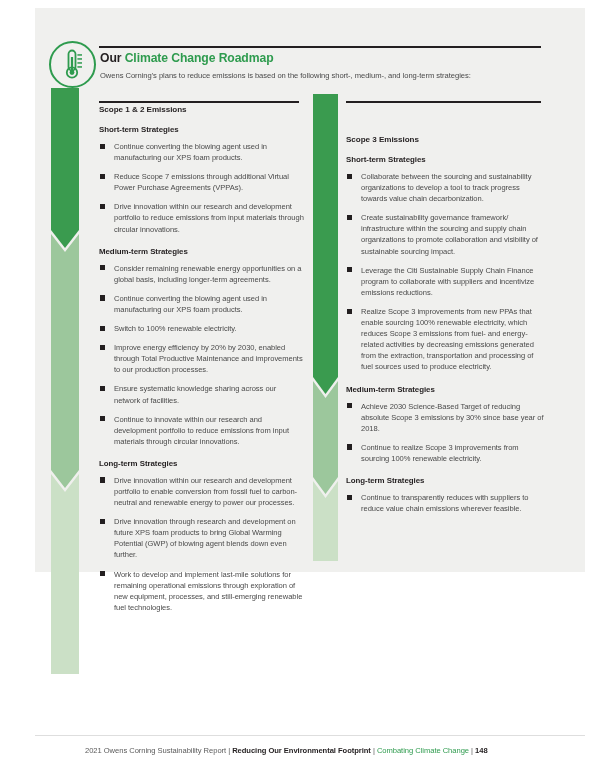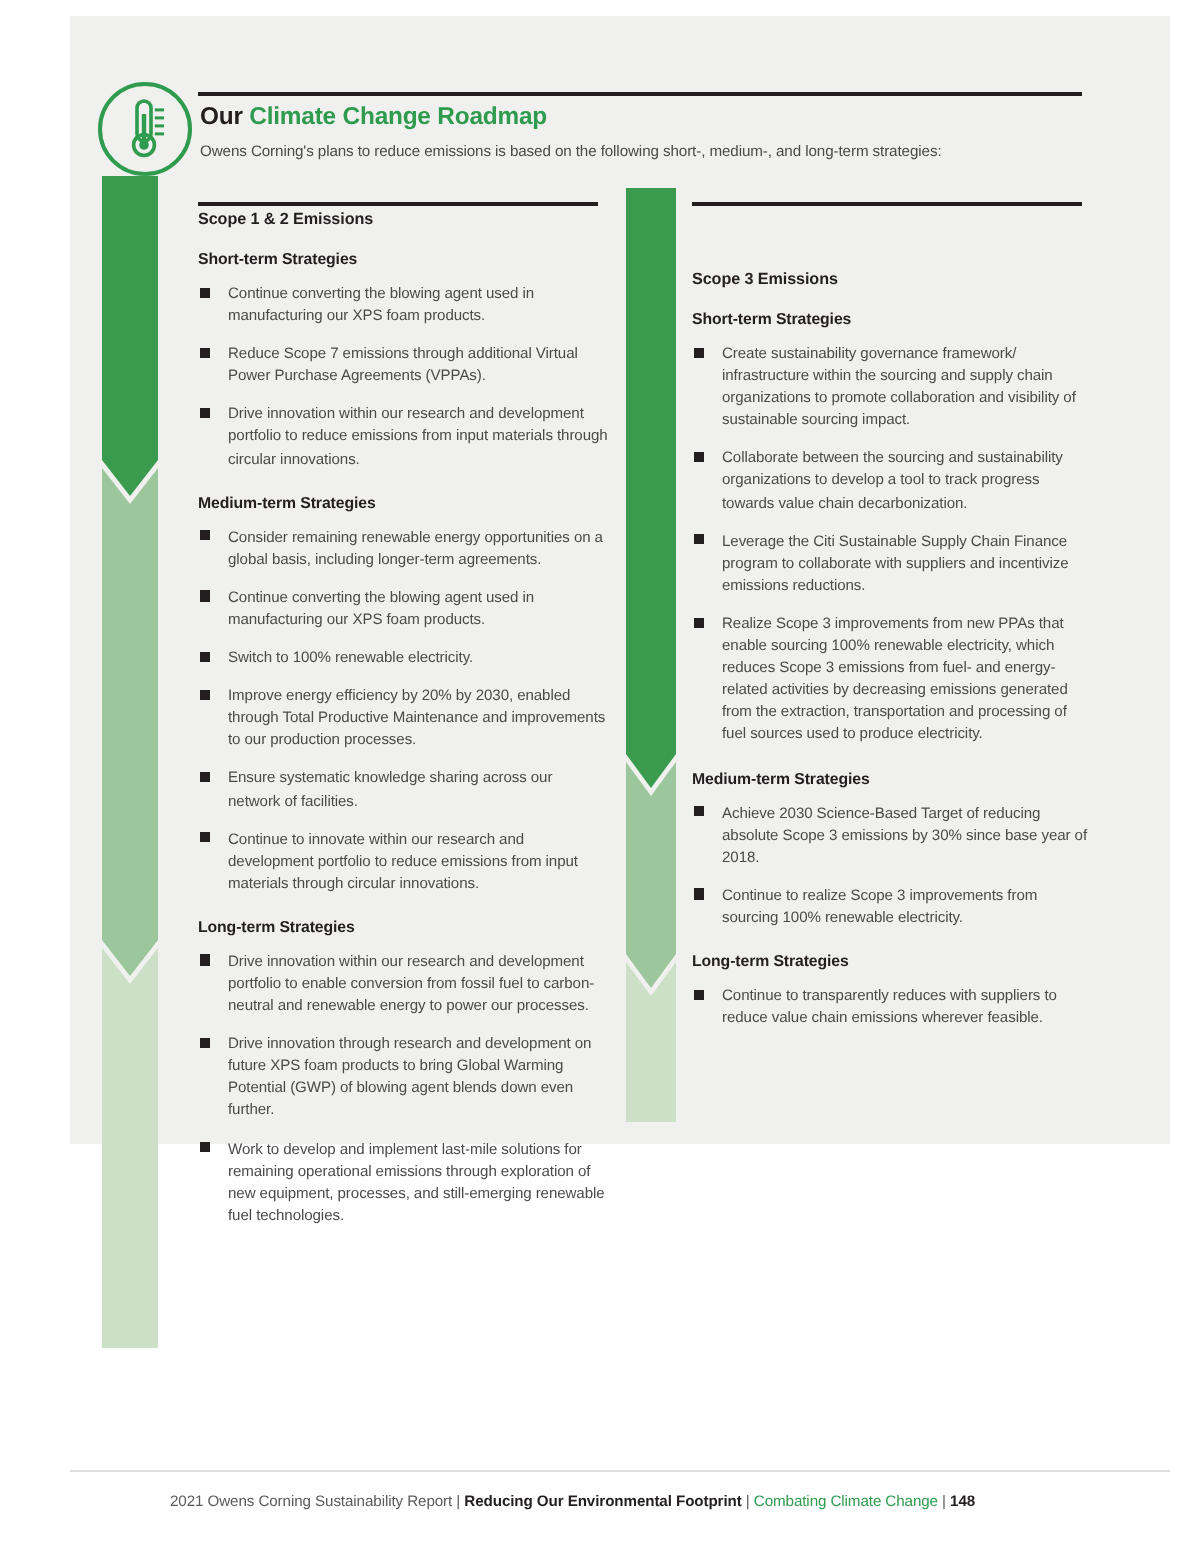--- a/index.html
+++ b/index.html
@@ -217,22 +217,22 @@
     </ul>
   </div>
 
   <div class="col-rule" style="left:346px; top:101px; width:195px;"></div>
   <div class="col" style="left:346px; top:105px; width:200px;margin-top:30px;">
 
     <div class="col-title">Scope 3 Emissions</div>
 
     <div class="section-head first">Short-term Strategies</div>
     <ul class="bullets">
+      <li><span class="sq"></span><span>Collaborate between the sourcing and sustainability organizations to develop a tool to track progress towards value chain decarbonization.</span></li>
       <li><span class="sq"></span><span>Create sustainability governance framework/ infrastructure within the sourcing and supply chain organizations to promote collaboration and visibility of sustainable sourcing impact.</span></li>
-      <li><span class="sq"></span><span>Collaborate between the sourcing and sustainability organizations to develop a tool to track progress towards value chain decarbonization.</span></li>
       <li><span class="sq"></span><span>Leverage the Citi Sustainable Supply Chain Finance program to collaborate with suppliers and incentivize emissions reductions.</span></li>
       <li><span class="sq"></span><span>Realize Scope 3 improvements from new PPAs that enable sourcing 100% renewable electricity, which reduces Scope 3 emissions from fuel- and energy-related activities by decreasing emissions generated from the extraction, transportation and processing of fuel sources used to produce electricity.</span></li>
     </ul>
 
     <div class="section-head">Medium-term Strategies</div>
     <ul class="bullets">
       <li><span class="sq"></span><span>Achieve 2030 Science-Based Target of reducing absolute Scope 3 emissions by 30% since base year of 2018.</span></li>
       <li><span class="sq"></span><span>Continue to realize Scope 3 improvements from sourcing 100% renewable electricity.</span></li>
     </ul>
 

